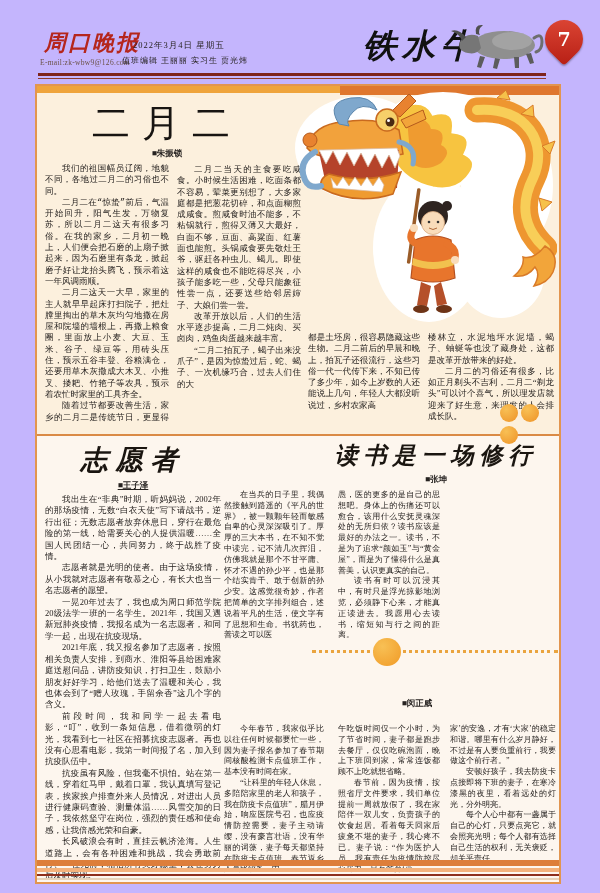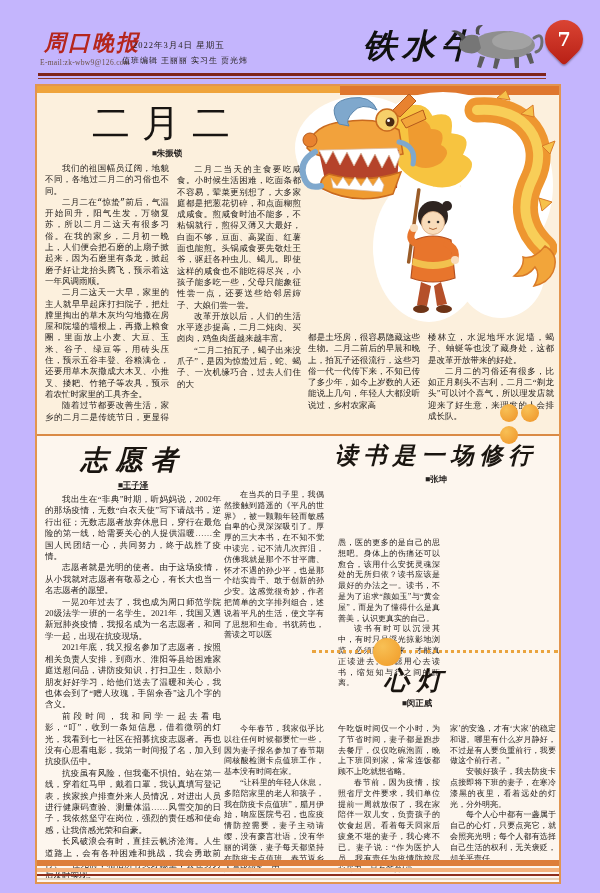--- a/index.html
+++ b/index.html
@@ -54,21 +54,21 @@
 
   
   .calli{font-weight:bold;font-style:italic;font-family:"DejaVu Serif",serif;color:#1a1510;}
   .vol-title{left:8px;top:356px;width:176px;text-align:center;font-size:27px;letter-spacing:8px;}
   .vol-author{left:8px;top:394px;width:176px;text-decoration:underline;}
   .vol-col{left:8px;top:408px;width:176px;font-size:8.5px;line-height:11.4px;}
 
   .read-title{left:280px;top:354px;width:238px;text-align:center;font-size:23px;letter-spacing:6px;}
   .read-author{left:280px;top:388px;width:238px;}
   .r-col1{left:187px;top:404px;width:100px;}
-  .r-col2{left:301px;top:404px;width:102px;margin-top:48px;}
+  .r-col2{left:301px;top:404px;width:102px;}
   .r-col3{left:413px;top:404px;width:106px;}
 
   .sep{left:275px;top:564px;width:246px;border-top:3px dotted #eaa43e;}
   .sep-circle{left:61px;top:-15px;width:28px;height:28px;border-radius:50%;
         background:radial-gradient(circle at 35% 30%,#f8c055,#f09a26);}
 
   .lamp-title{left:240px;top:578px;width:280px;text-align:center;font-size:25px;letter-spacing:8px;}
   .lamp-author{left:240px;top:612px;width:280px;}
   .l-col1{left:187px;top:638px;width:100px;}
   .l-col2{left:301px;top:638px;width:102px;}
@@ -225,21 +225,20 @@
       </div>
     <div class="abs bodytext smalltext cont r-col2">
         <p>愚，医的更多的是自己的思想吧。身体上的伤痛还可以愈合，该用什么安抚灵魂深处的无所归依？读书应该是最好的办法之一。读书，不是为了追求“颜如玉”与“黄金屋”，而是为了懂得什么是真善美，认识更真实的自己。</p>
         <p>读书有时可以沉浸其中，有时只是浮光掠影地浏览，必须静下心来，才能真正读进去。我愿用心去读书，缩短知与行之间的距离。</p>
       </div>
 
     <div class="abs sep">
       <div class="abs sep-circle"></div>
     </div>
 
-    <div class="abs calli lamp-title">心灯</div>
     <div class="abs author lamp-author">■闵正威</div>
     <div class="abs bodytext smalltext l-col1">
         <p>今年春节，我家似乎比以往任何时候都要忙一些，因为妻子报名参加了春节期间核酸检测卡点值班工作，基本没有时间在家。</p>
         <p>“让科里的年轻人休息，多陪陪家里的老人和孩子，我在防疫卡点值班”，腊月伊始，响应医院号召，也应疫情防控需要，妻子主动请缨，没有豪言壮语，没有华丽的词藻，妻子每天都坚持在防疫卡点值班。春节返乡人员比较多，中</p>
       </div>
     <div class="abs bodytext smalltext cont l-col2">
         <p>午吃饭时间仅一个小时，为了节省时间，妻子都是跑步去餐厅，仅仅吃碗泡面，晚上下班回到家，常常连饭都顾不上吃就想省略。</p>
         <p>春节前，因为疫情，按照省厅文件要求，我们单位提前一周就放假了，我在家陪伴一双儿女，负责孩子的饮食起居。看着每天回家后疲惫不堪的妻子，我心疼不已。妻子说：“作为医护人员，我有责任为疫情防控尽心尽力，只有舍弃‘小</p>
       </div>
     <div class="abs bodytext smalltext cont l-col3">

